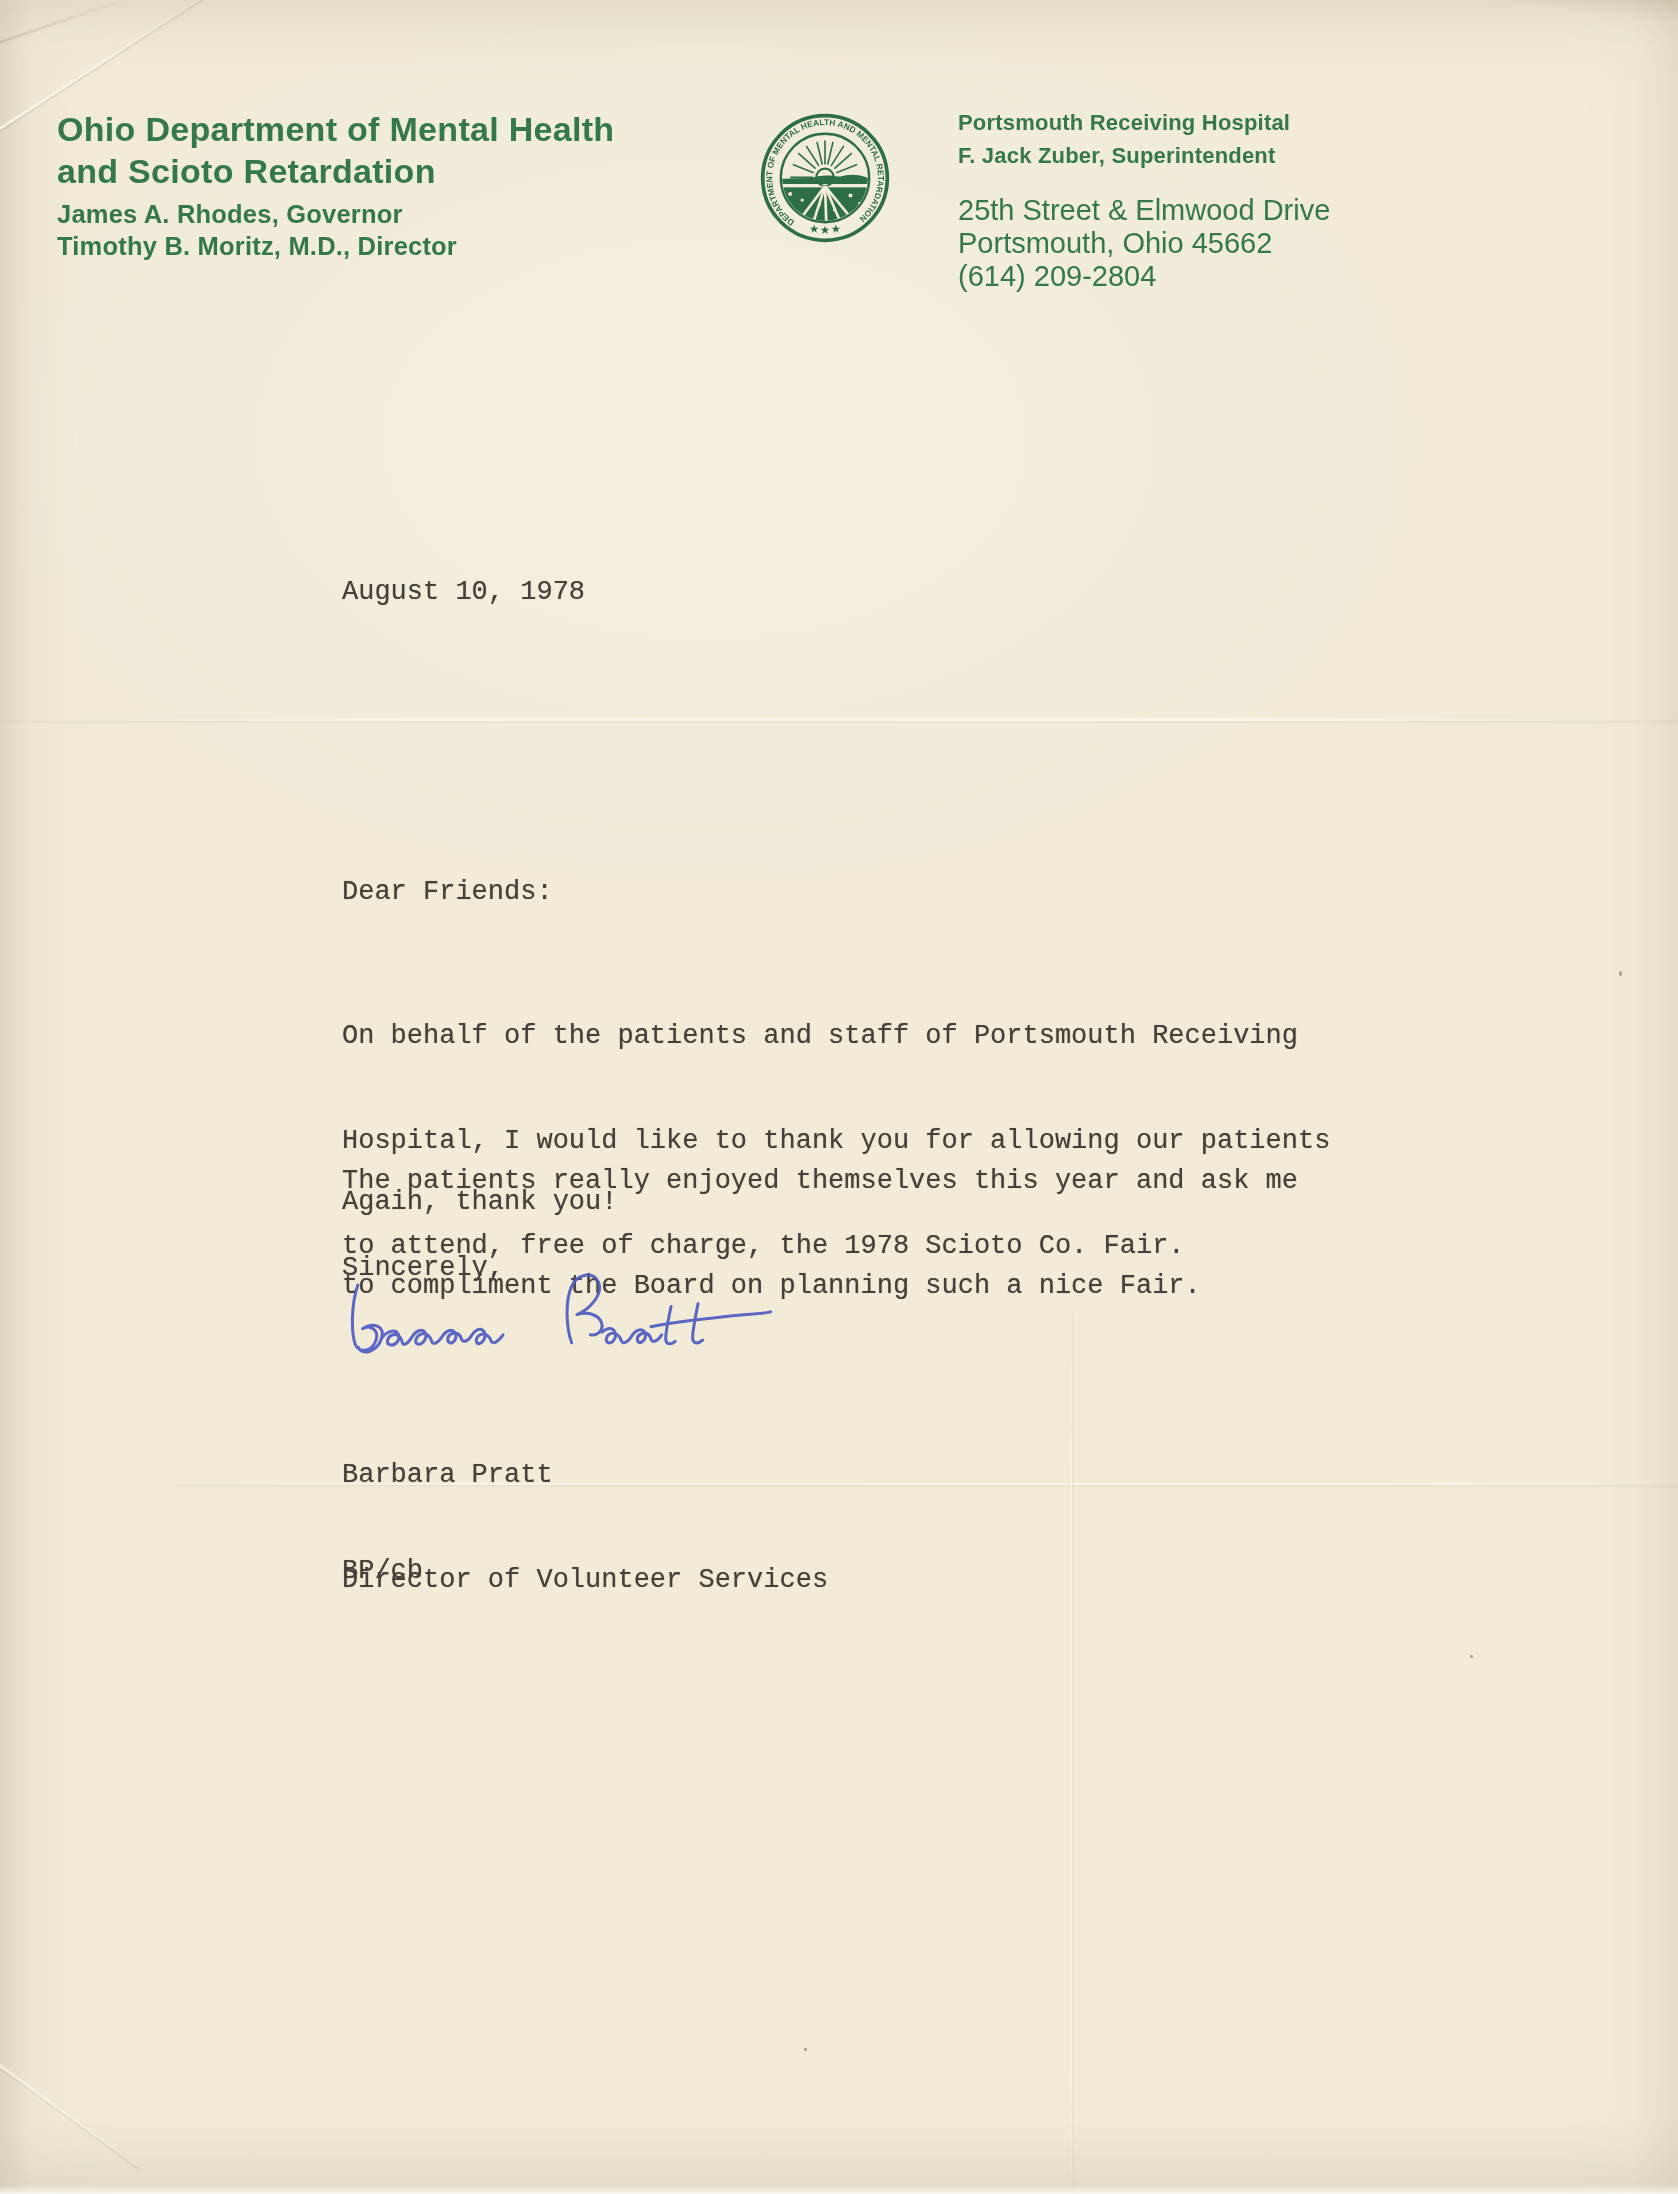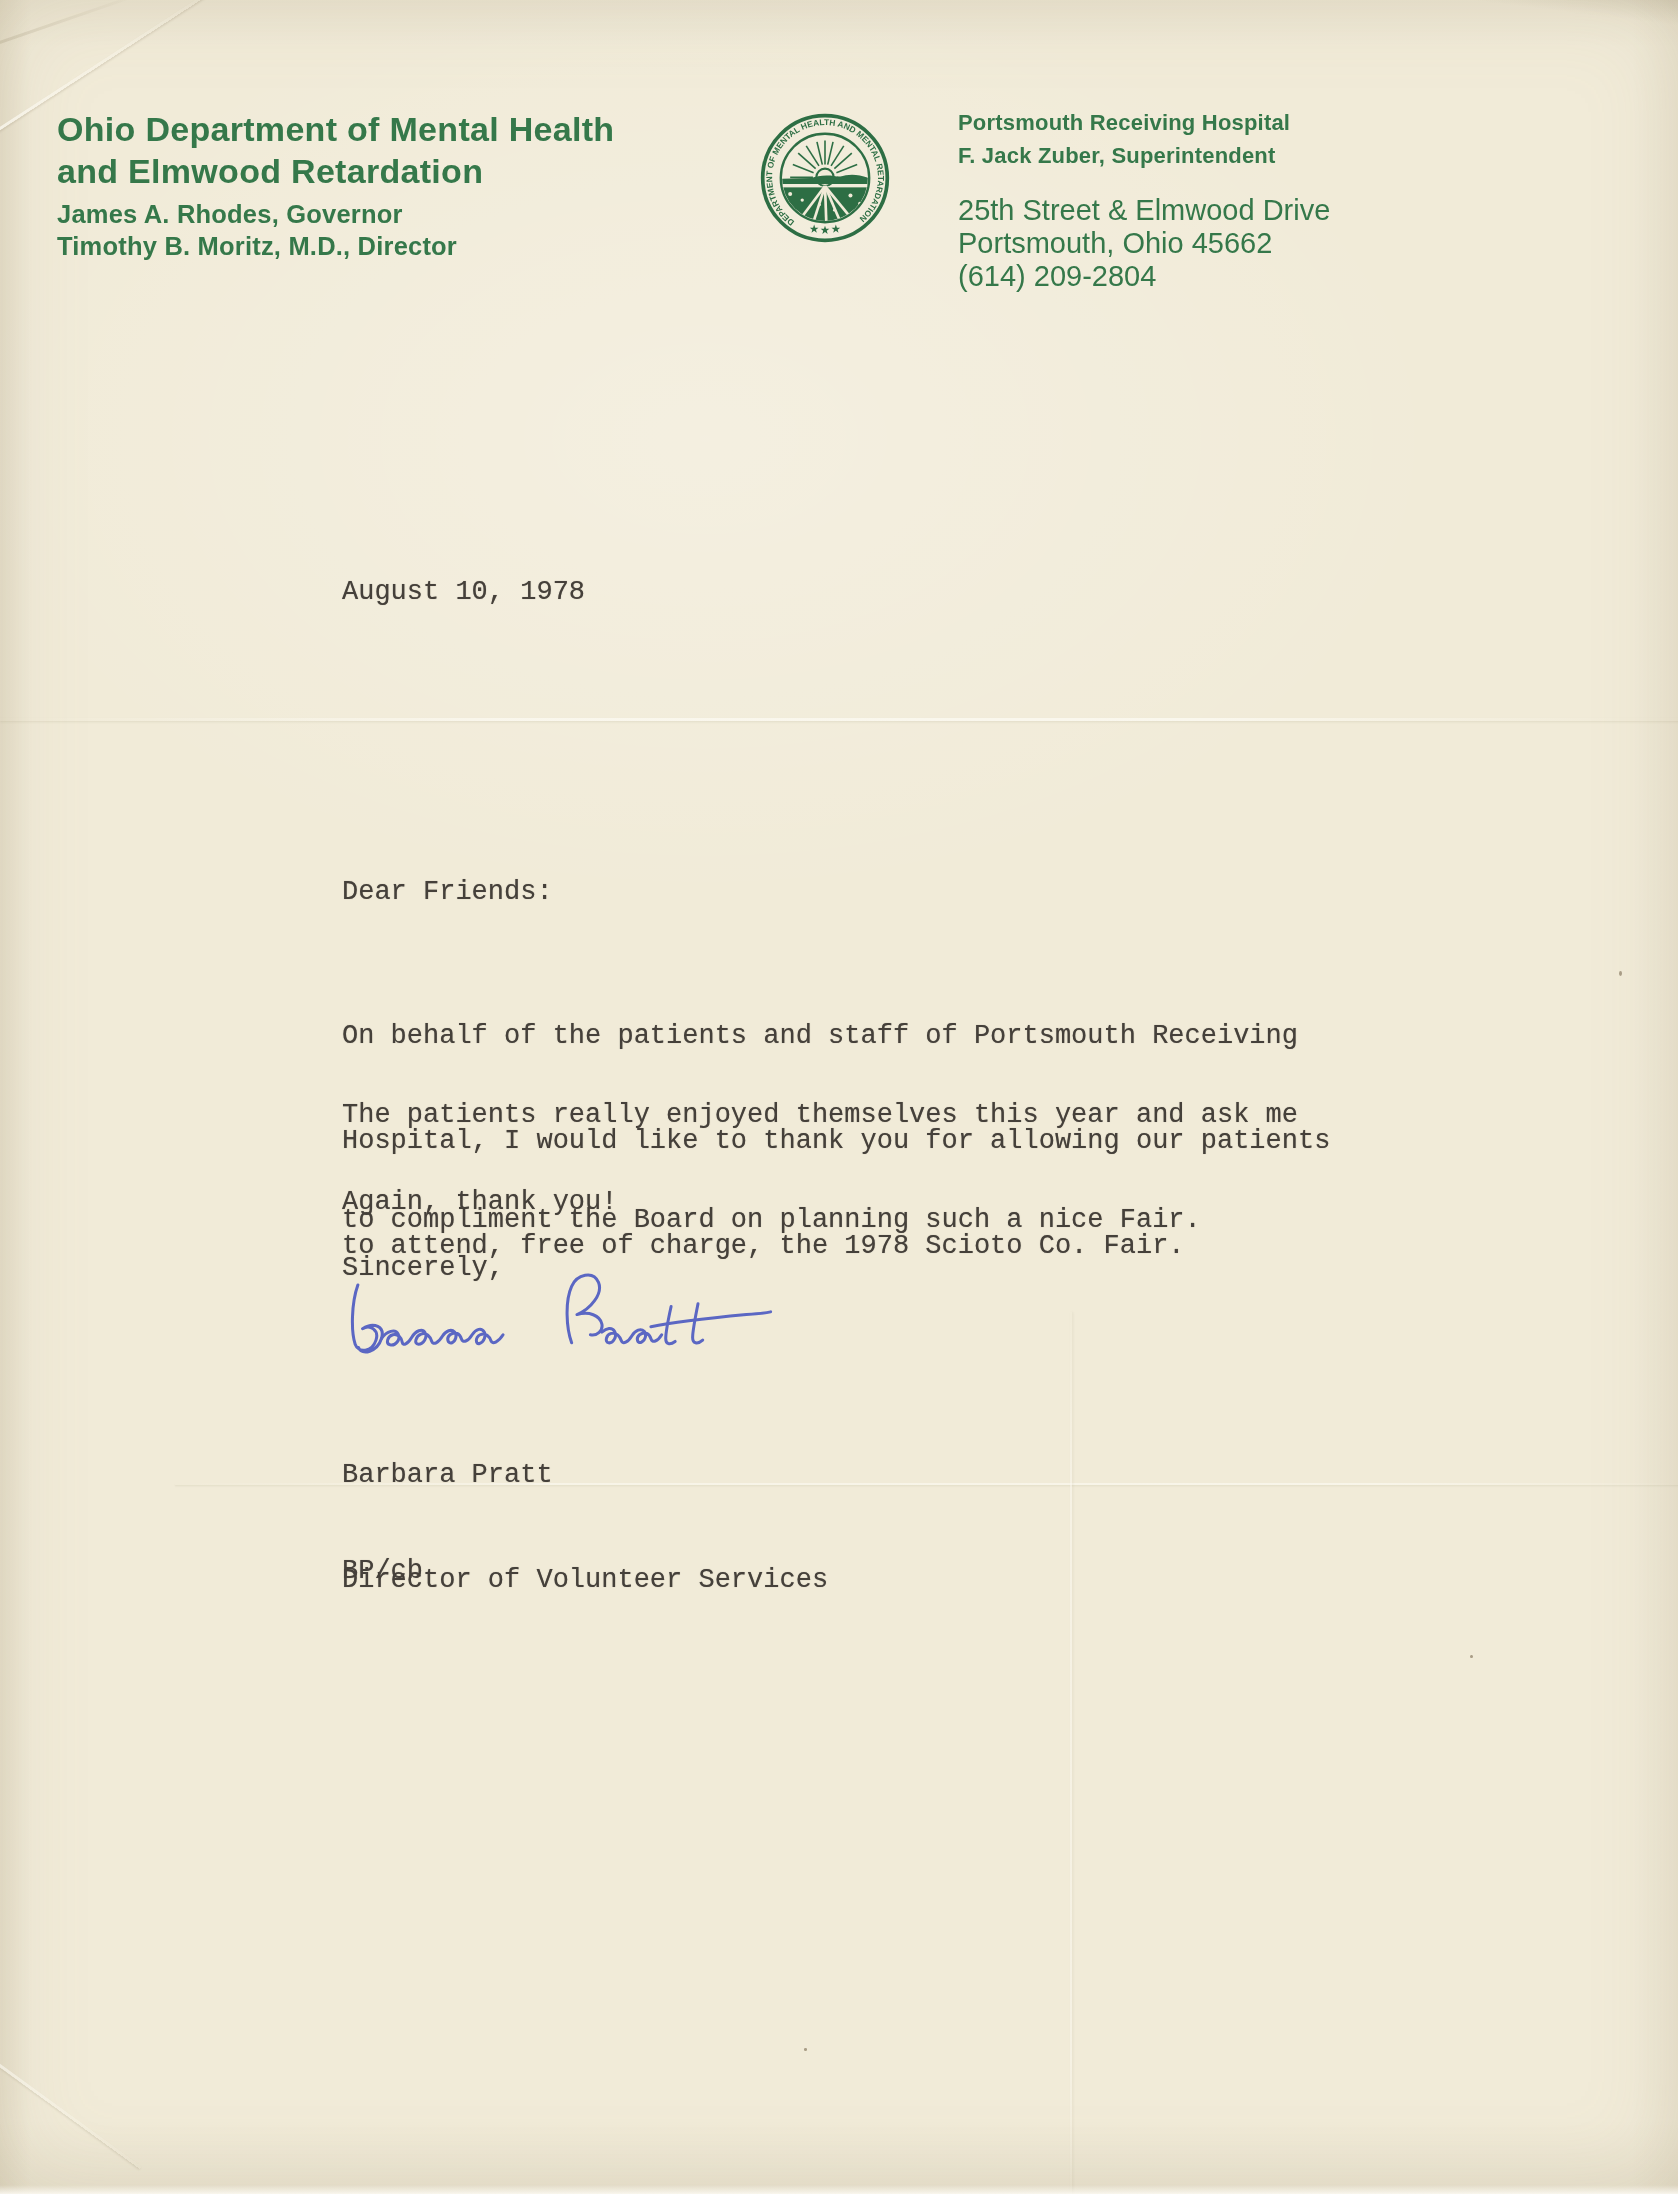--- a/index.html
+++ b/index.html
@@ -76,21 +76,21 @@
   <div class="crease vfold"></div>
   <div class="crease bl"></div>
   <div class="crease bottom-edge"></div>
   <div class="speck s1"></div>
   <div class="speck s2"></div>
   <div class="speck s3"></div>
 
   <div class="lh-left">
     <div class="lh-title">
       <div>Ohio Department of Mental Health</div>
-      <div>and Elmwood Retardation</div>
+      <div>and Scioto Retardation</div>
     </div>
     <div class="lh-sub">
       <div>James A. Rhodes, Governor</div>
       <div>Timothy B. Moritz, M.D., Director</div>
     </div>
   </div>
 
   <svg class="seal" width="134" height="134" viewBox="0 0 200 200">
     <defs>
       <path id="sealArc" d="M 54.7 164.7 A 79 79 0 1 1 145.3 164.7" fill="none"></path>
@@ -167,21 +167,21 @@
 
 
   <div class="tw" style="top:875px;">Dear Friends:</div>
 
   <div class="tw" style="top:949px;">
     <div>On behalf of the patients and staff of Portsmouth Receiving</div>
     <div>Hospital, I would like to thank you for allowing our patients</div>
     <div>to attend, free of charge, the 1978 Scioto Co. Fair.</div>
   </div>
 
-  <div class="tw" style="top:1028px;">
+  <div class="tw" style="top:1094px;">
     <div>The patients really enjoyed themselves this year and ask me</div>
     <div>to compliment the Board on planning such a nice Fair.</div>
   </div>
 
   <div class="tw" style="top:1185px;">Again, thank you!</div>
   <div class="tw" style="top:1251px;">Sincerely,</div>
 
   <svg class="signature" width="484" height="128" viewBox="0 0 720 190">
     <g fill="none" stroke="#4f5cc2" stroke-width="4.5" stroke-linecap="round" stroke-linejoin="round" opacity="0.92">
 

